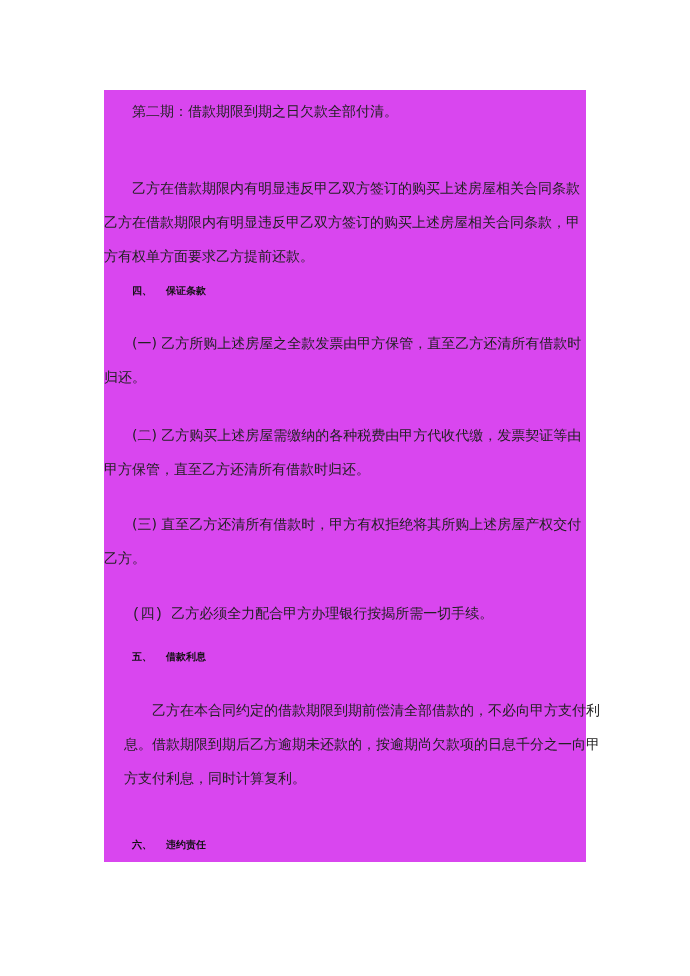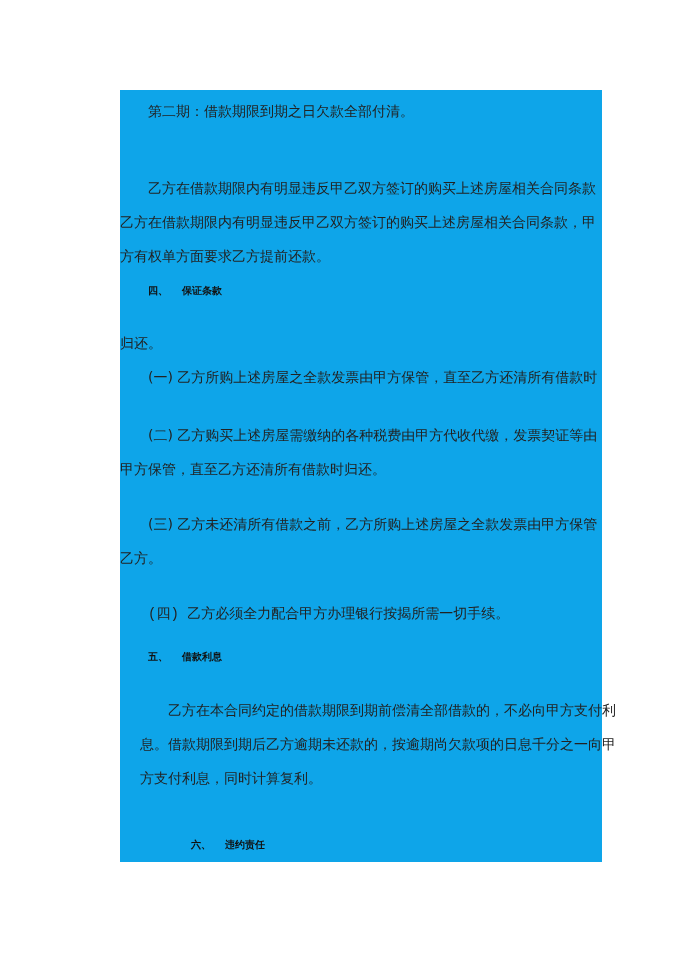--- a/index.html
+++ b/index.html
@@ -10,25 +10,25 @@
     body {
       width: 690px;
       height: 976px;
       position: relative;
       overflow: hidden;
       font-family: "DejaVu Sans", "Liberation Sans", sans-serif;
       color: #222222;
     }
     .page-panel {
       position: absolute;
-      left: 120px;
+      left: 104px;
       top: 90px;
       width: 482px;
       height: 772px;
-      background: #0ea5e9;
+      background: #d946ef;
       box-sizing: border-box;
       padding: 0;
     }
     .para {
       position: absolute;
       left: 0;
       width: 482px;
       font-size: 14px;
       line-height: 34px;
       margin: 0;
@@ -71,45 +71,45 @@
     <span class="line indent">乙方在借款期限内有明显违反甲乙双方签订的购买上述房屋相关合同条款</span>
     <span class="line">乙方在借款期限内有明显违反甲乙双方签订的购买上述房屋相关合同条款，甲</span>
     <span class="line">方有权单方面要求乙方提前还款。</span>
   </p>
 
   <h3 class="heading" style="top:184px;">
     <span class="num">四、</span><span>保证条款</span>
   </h3>
 
   <p class="para" style="top:236px;">
+    <span class="line indent">(一) 乙方所购上述房屋之全款发票由甲方保管，直至乙方还清所有借款时</span>
     <span class="line">归还。</span>
-    <span class="line indent">(一) 乙方所购上述房屋之全款发票由甲方保管，直至乙方还清所有借款时</span>
   </p>
 
   <p class="para" style="top:328px;">
     <span class="line indent">(二) 乙方购买上述房屋需缴纳的各种税费由甲方代收代缴，发票契证等由</span>
     <span class="line">甲方保管，直至乙方还清所有借款时归还。</span>
   </p>
 
   <p class="para" style="top:417px;">
-    <span class="line indent">(三) 乙方未还清所有借款之前，乙方所购上述房屋之全款发票由甲方保管</span>
+    <span class="line indent">(三) 直至乙方还清所有借款时，甲方有权拒绝将其所购上述房屋产权交付</span>
     <span class="line">乙方。</span>
   </p>
 
   <p class="para" style="top:507px;font-family:Liberation Mono, monospace;">
     <span class="line indent">(四) 乙方必须全力配合甲方办理银行按揭所需一切手续。</span>
   </p>
 
   <h3 class="heading" style="top:550px;">
     <span class="num">五、</span><span>借款利息</span>
   </h3>
 
   <p class="para" style="top:603px;margin-left:20px;">
     <span class="line indent">乙方在本合同约定的借款期限到期前偿清全部借款的，不必向甲方支付利</span>
     <span class="line">息。借款期限到期后乙方逾期未还款的，按逾期尚欠款项的日息千分之一向甲</span>
     <span class="line">方支付利息，同时计算复利。</span>
   </p>
 
-  <h3 class="heading" style="top:738px;margin-left:43px;">
+  <h3 class="heading" style="top:738px;">
     <span class="num">六、</span><span>违约责任</span>
   </h3>
 
 </div>
 
 </body></html>

